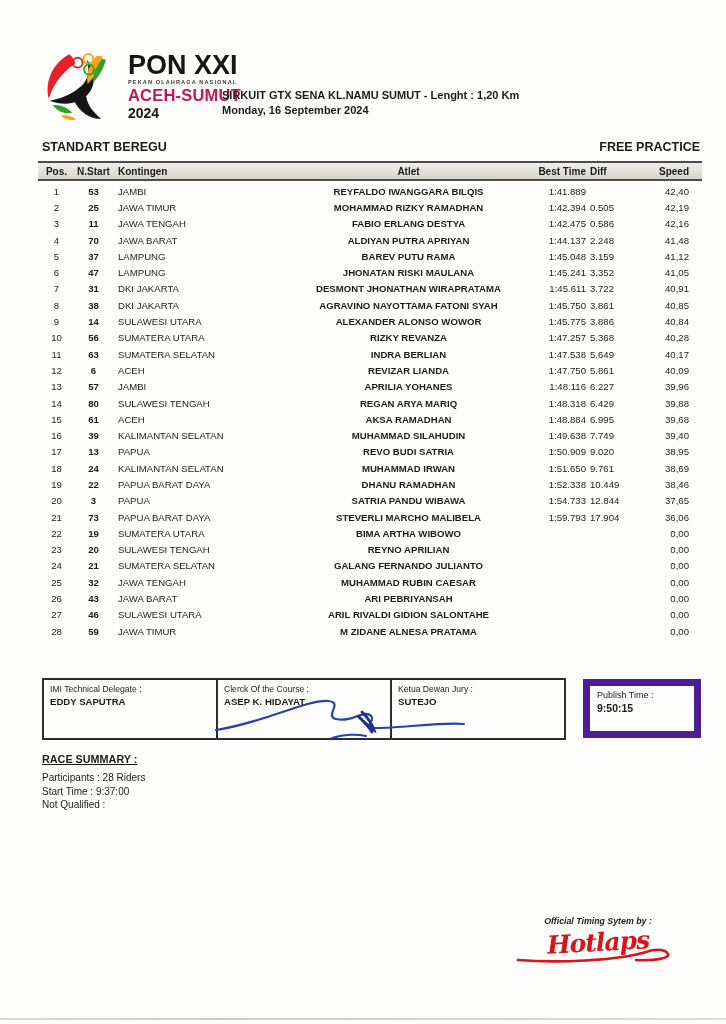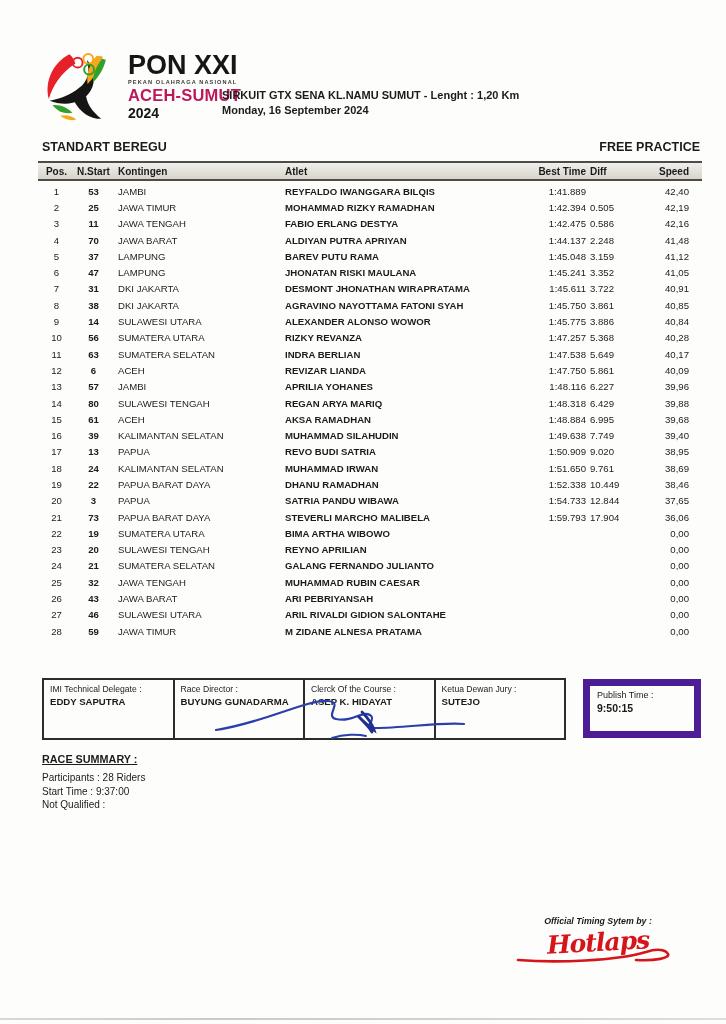--- a/index.html
+++ b/index.html
@@ -30,21 +30,21 @@
     position:absolute; left:38px; top:161px; width:664px; height:20px;
     background:linear-gradient(#f1efeb,#d8d4cc);
     border-top:2px solid #4e4c48; border-bottom:2px solid #4e4c48;
     align-items:center; font-size:10px; font-weight:bold;
   }
   .tbody { position:absolute; left:38px; top:183px; width:664px; }
   .trow { height:16.3px; align-items:center; font-size:9.6px; }
   .c-pos { text-align:center; }
   .c-nstart { text-align:center; font-weight:bold; }
   .c-kontingen { text-align:left; padding-left:6px; font-weight:normal; }
-  .c-atlet { text-align:left; padding-left:5px; font-weight:bold; }
+  .c-atlet { text-align:center; padding-left:5px; font-weight:bold; }
   .c-best { text-align:right; padding-right:4px; }
   .c-diff { padding-right:2px; }
   .c-speed { text-align:right; padding-right:6px; }
   .thead .c-pos, .thead .c-nstart { font-weight:bold; }
   .thead .c-kontingen, .thead .c-atlet { font-weight:bold; }
   .thead .c-best, .thead .c-diff, .thead .c-speed { font-weight:bold; }
 
   
   .officials { position:absolute; left:42px; top:678px; width:524px; height:62px;
     border:2px solid #2c2c2c; display:flex; }
@@ -385,24 +385,20 @@
         <span class="c-speed">0,00</span>
       </div>
     </div>
 
   <div class="officials">
     <div class="off-cell">
       <div class="off-label">IMI Technical Delegate :</div>
       <div class="off-name">EDDY SAPUTRA</div>
     </div>
     <div class="off-cell">
-      <div class="off-label">Race Director :</div>
-      <div class="off-name">BUYUNG GUNADARMA</div>
-    </div>
-    <div class="off-cell">
       <div class="off-label">Clerck Of the Course :</div>
       <div class="off-name">ASEP K. HIDAYAT</div>
     </div>
     <div class="off-cell">
       <div class="off-label">Ketua Dewan Jury :</div>
       <div class="off-name">SUTEJO</div>
     </div>
   </div>
 
   <svg class="signature" width="270" height="58" viewBox="0 0 270 58">

